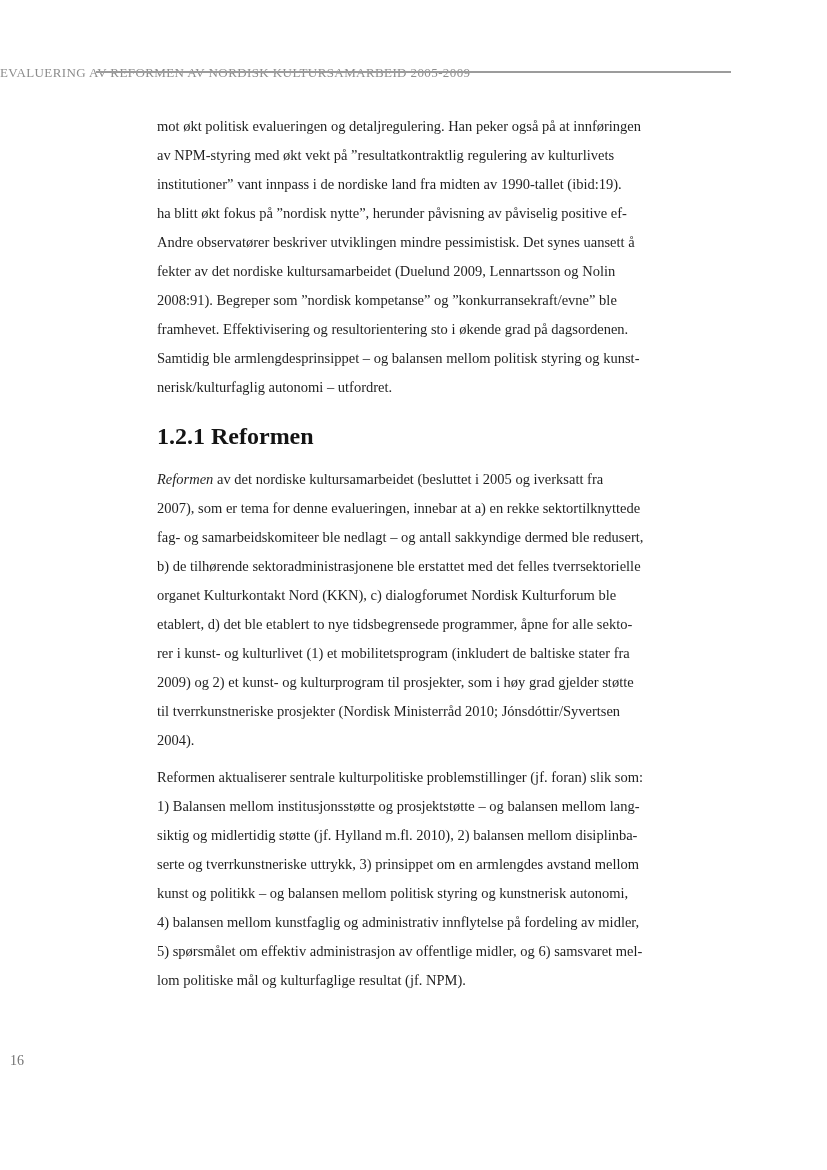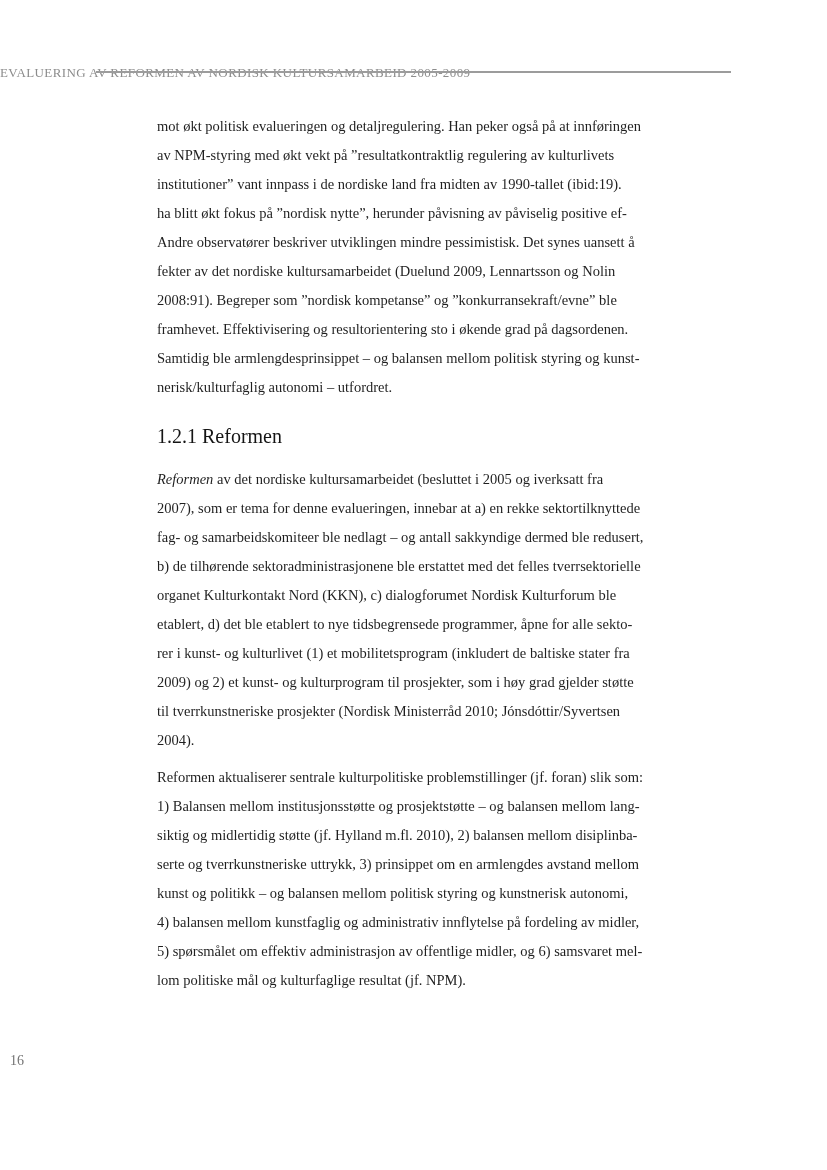--- a/index.html
+++ b/index.html
@@ -40,23 +40,23 @@
     width: 558px;
     color: #1f1f1f;
     font-size: 14.5px;
     line-height: 29px;
   }
   .para { margin: 0; }
   .para + .para { margin-top: 8px; }
   .line { white-space: nowrap; }
   .section-heading {
     margin: 21px 0 15px 0;
-    font-size: 20px;
+    font-size: 24px;
     line-height: 27px;
-    font-weight: normal;
+    font-weight: bold;
     color: #141414;
   }
   .italic-lead { font-style: italic; }
   .page-number {
     position: absolute;
     top: 1053px;
     left: 10px;
     width: 100%;
     text-align: left;
     font-size: 14px;

